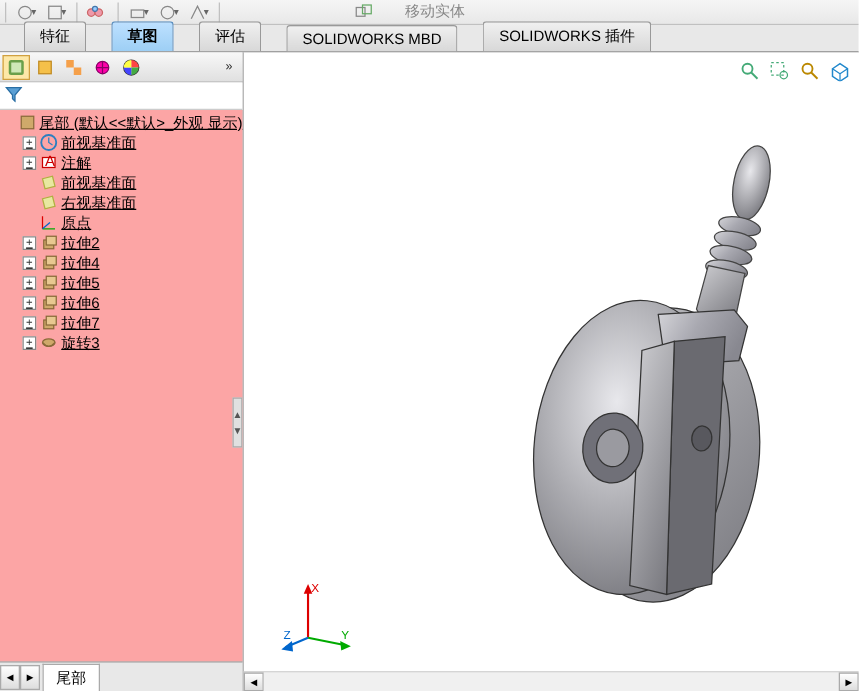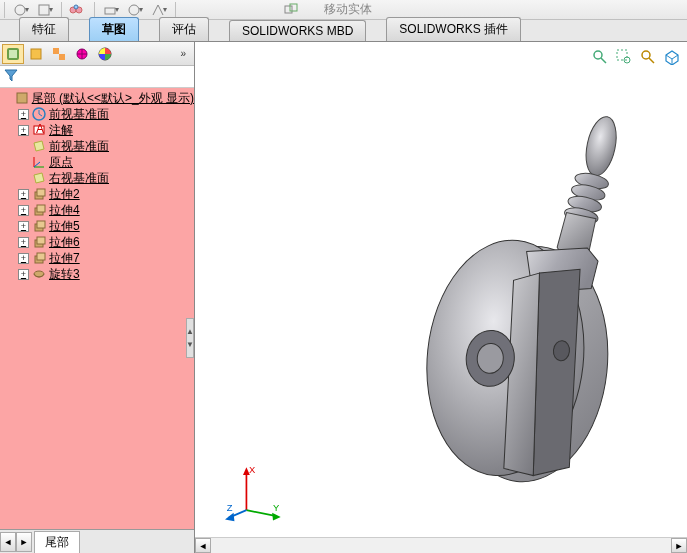--- a/index.html
+++ b/index.html
@@ -205,35 +205,35 @@
               <svg width="14" height="14">
                 <path d="M2 4 L10 2 L12 10 L4 12 Z" fill="#e8e8a0" stroke="#b0b040"></path>
               </svg>
             </span>
             <span class="tlabel">前视基准面</span>
           </div>
           <div class="tree-row indent1">
             <span class="noexp"></span>
             <span class="ticon">
               <svg width="14" height="14">
+                <path d="M2 4 L10 2 L12 10 L4 12 Z" fill="#e8e8a0" stroke="#b0b040"></path>
+              </svg>
+            </span>
+            <span class="tlabel">右视基准面</span>
+          </div>
+          <div class="tree-row indent1">
+            <span class="noexp"></span>
+            <span class="ticon">
+              <svg width="14" height="14">
                 <line x1="2" y1="12" x2="2" y2="2" stroke="#d00"></line>
                 <line x1="2" y1="12" x2="12" y2="12" stroke="#0a0"></line>
                 <line x1="2" y1="12" x2="8" y2="7" stroke="#06c"></line>
               </svg>
             </span>
             <span class="tlabel">原点</span>
-          </div>
-          <div class="tree-row indent1">
-            <span class="noexp"></span>
-            <span class="ticon">
-              <svg width="14" height="14">
-                <path d="M2 4 L10 2 L12 10 L4 12 Z" fill="#e8e8a0" stroke="#b0b040"></path>
-              </svg>
-            </span>
-            <span class="tlabel">右视基准面</span>
           </div>
           <div class="tree-row indent1">
             <span class="exp">+</span>
             <span class="ticon">
               <svg width="14" height="14">
                 <rect x="3" y="5" width="8" height="7" fill="#cfa96a" stroke="#8a6a3a"></rect>
                 <rect x="5" y="2" width="8" height="7" fill="#e8c890" stroke="#8a6a3a"></rect>
               </svg>
             </span>
             <span class="tlabel">拉伸2</span>

